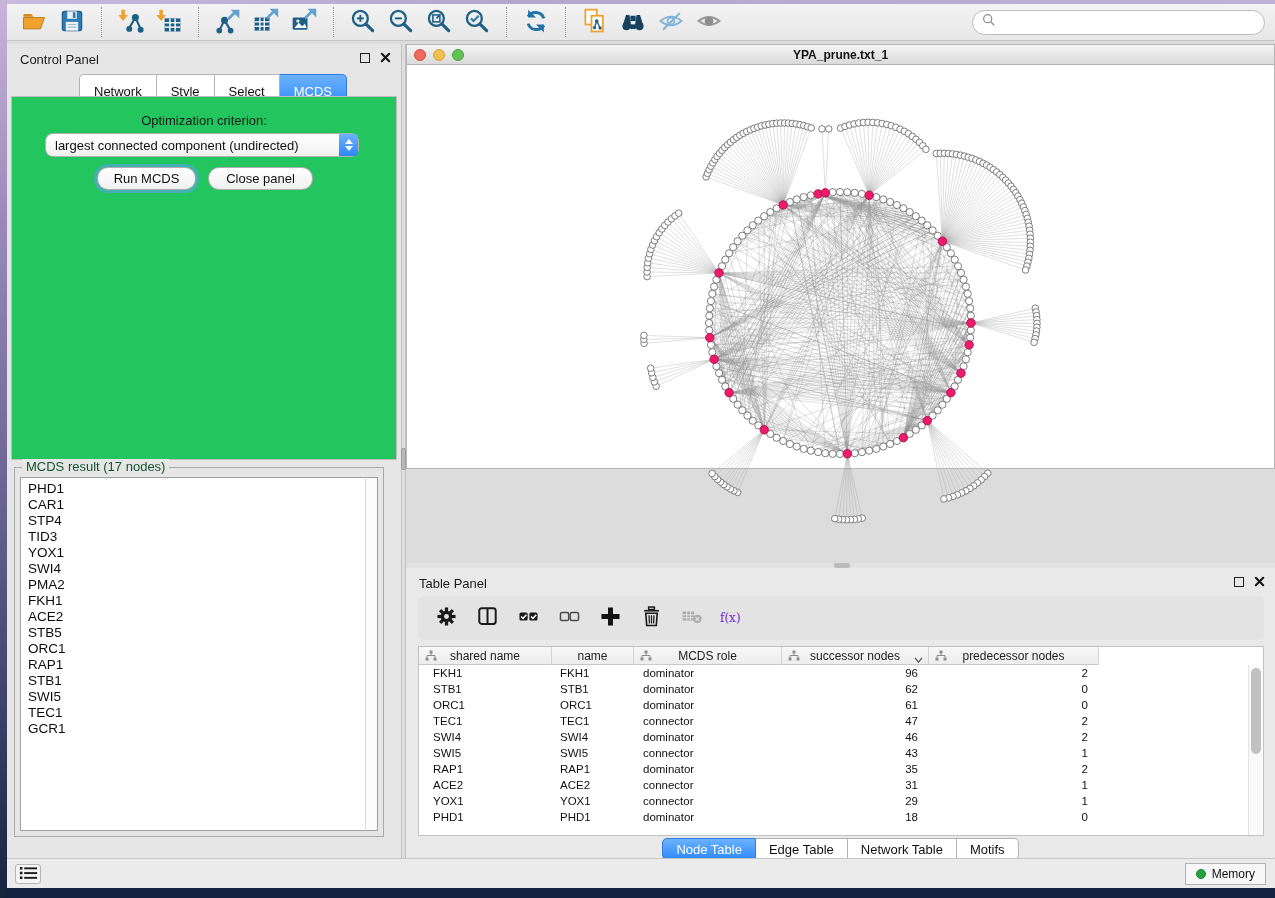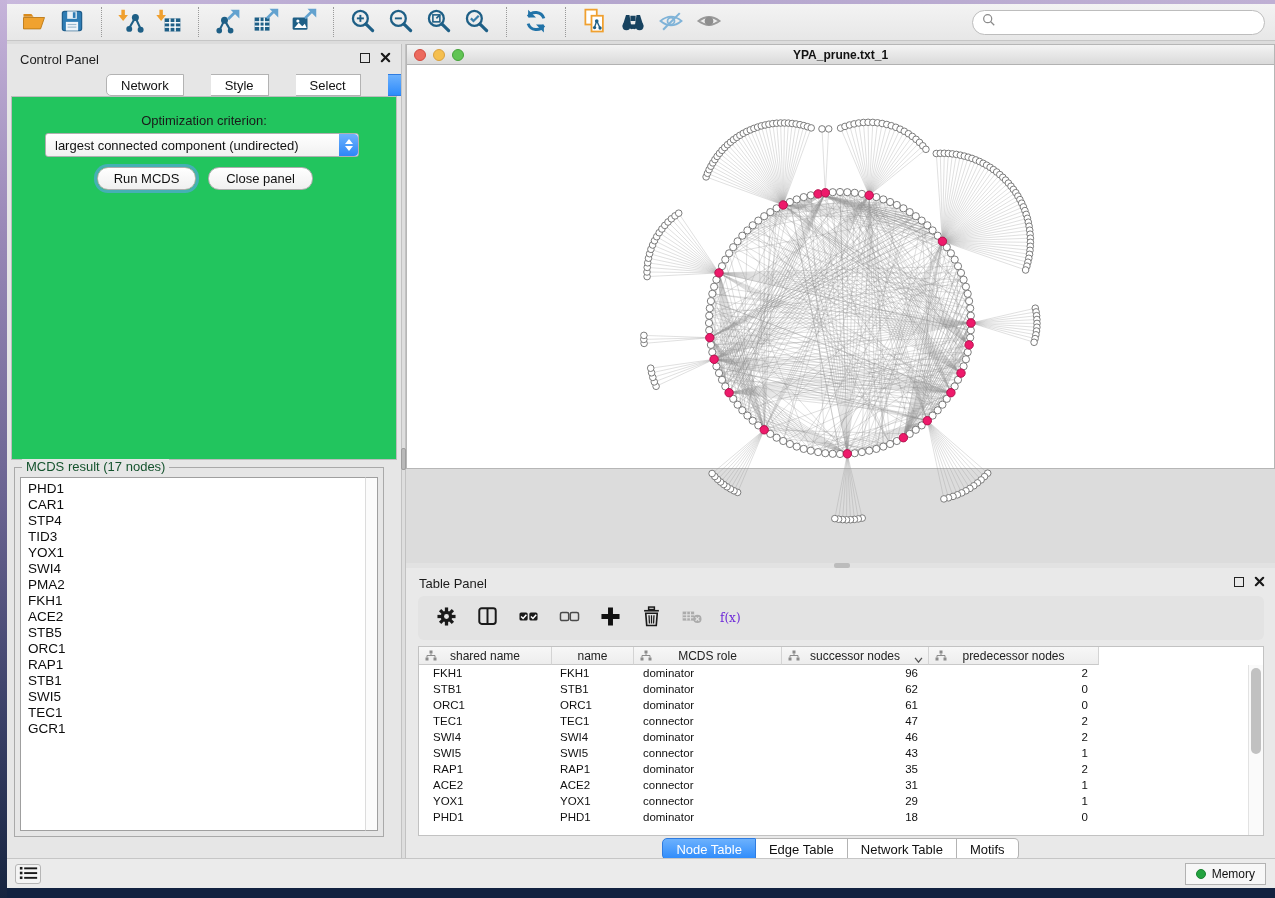--- a/index.html
+++ b/index.html
@@ -31,31 +31,31 @@
   .search input { border:none; outline:none; flex:1; min-width:0; font-size:13px; background:transparent; }
 
   
   .cpanel { position:absolute; left:0; top:40px; width:394px; height:814px; background:#e6e6e6; }
   .panel-title { position:absolute; left:13px; top:8px; font-size:13px; color:#1c1c1c; }
   .win-icons { position:absolute; right:10px; top:8px; display:flex; gap:10px; align-items:center; }
   .float-ico { width:10px; height:10px; border:1.5px solid #222; background:transparent; }
   .close-ico svg { width:11px; height:11px; display:block; }
 
   .cp-tabs { position:absolute; left:72px; top:30px; height:22px; display:flex; font-size:13px; }
-  .cp-tab { padding:4px 14px; display:flex; align-items:center; background:#fff; border:1px solid #b3b3b3;
-    border-left:none; color:#111;margin-left:27px; }
+  .cp-tab { padding:16px 14px; display:flex; align-items:center; background:#fff; border:1px solid #b3b3b3;
+    border-left:none; color:#111; }
   .cp-tab:first-child { border-left:1px solid #b3b3b3; border-radius:5px 0 0 5px; }
   .cp-tab:last-child { border-radius:0 5px 5px 0; }
   .cp-tab.active { background:linear-gradient(#6cb1fd,#2e8bfb); color:#fff; border-color:#2f7ce0; }
 
   .cp-box { position:absolute; left:4px; right:4px; top:52px; height:364px;
     border:1px solid #bdbdbd; background:#22c55e; }
   .opt-label { position:absolute; left:0; right:0; top:16px; text-align:center; font-size:13px; color:#1a1a1a; }
   .combo { position:absolute; left:33px; top:36px; width:314px; height:24px; background:linear-gradient(#ffffff,#f1f1f1);
-    border:1px solid #b0b0b0; border-radius:3px; display:flex; align-items:center; }
+    border:1px solid #b0b0b0; border-radius:8px; display:flex; align-items:center; }
   .combo-text { flex:1; font-size:13px; padding-left:9px; color:#111; white-space:nowrap; overflow:hidden; }
   .combo-btn { width:19px; height:100%; border-radius:0 4px 4px 0; background:linear-gradient(#6db2fd,#2e86f6);
     display:flex; flex-direction:column; align-items:center; justify-content:center; gap:2px; flex:none; }
   .combo-btn svg { display:block; }
   .btn-row { position:absolute; left:0; right:0; top:70px; height:24px; }
   .mac-btn { position:absolute; height:23px; background:linear-gradient(#ffffff,#f0f0f0); border:1px solid #aeaeae;
     border-radius:11px; font-size:13px; color:#111; font-family:"Liberation Sans",sans-serif; padding:0 12px; }
   .btn-run { left:85px; width:99px; box-shadow:0 0 0 3px rgba(98,158,252,0.55); }
   .btn-close { left:196px; width:105px; }
 

